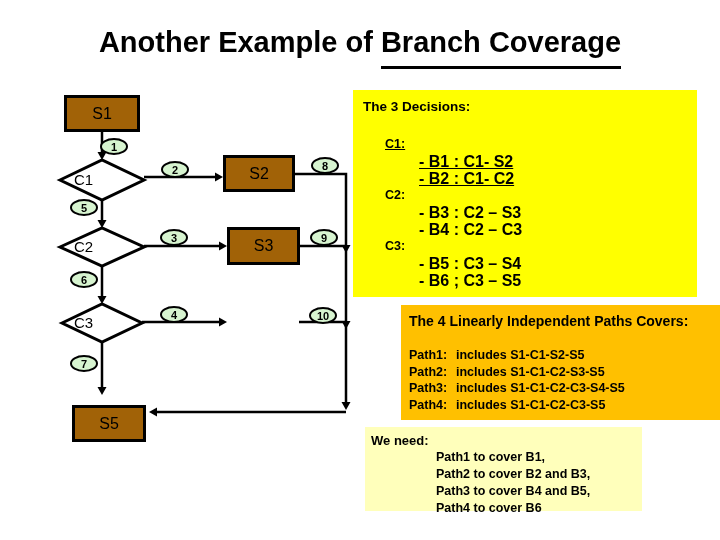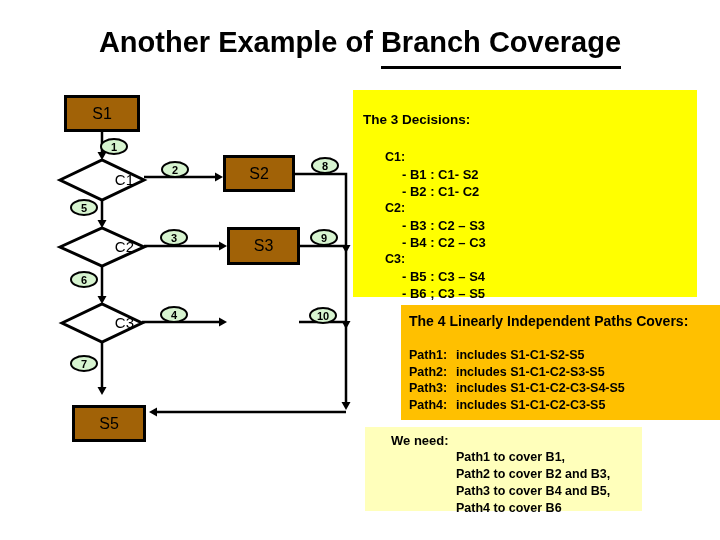--- a/index.html
+++ b/index.html
@@ -18,21 +18,21 @@
   
   .fbox{position:absolute;background:#a16207;border:3px solid #000;
         display:flex;align-items:center;justify-content:center;font-size:16px;}
   #s1{left:64px;top:95px;width:70px;height:31px;}
   #s2{left:223px;top:155px;width:66px;height:31px;}
   #s3{left:227px;top:227px;width:67px;height:32px;}
   #s4{left:227px;top:312px;width:69px;height:32px;}
   #s5{left:72px;top:405px;width:68px;height:31px;}
 
   
-  .dlabel{position:absolute;width:60px;text-align:right;font-size:15px;line-height:18px;}
+  .dlabel{position:absolute;width:60px;text-align:left;font-size:15px;line-height:18px;}
   #c1{left:74px;top:171px;}
   #c2{left:74px;top:238px;}
   #c3{left:74px;top:314px;}
 
   
   .oval{position:absolute;width:24px;height:13px;border:2px solid #000;border-radius:50%;
         background:#d7f4d0;display:flex;align-items:center;justify-content:center;
         font-size:11px;font-weight:bold;}
   #e1{left:100px;top:138px;}
   #e2{left:161px;top:161px;}
@@ -40,34 +40,34 @@
   #e4{left:160px;top:306px;}
   #e5{left:70px;top:199px;}
   #e6{left:70px;top:271px;}
   #e7{left:70px;top:355px;}
   #e8{left:311px;top:157px;}
   #e9{left:310px;top:229px;}
   #e10{left:309px;top:307px;}
 
   
   .panel{position:absolute;box-sizing:border-box;font-weight:bold;}
-  .yellow{left:353px;top:90px;width:344px;height:207px;background:#ffff00;padding:22px 10px;}
+  .yellow{left:353px;top:90px;width:344px;height:207px;background:#ffff00;padding:9px 10px;}
   .yellow .p-title{font-size:13.5px;}
   .yellow .group{margin-left:22px;}
-  .yellow .group.first{margin-top:22px;}
+  .yellow .group.first{margin-top:22px;text-decoration:underline;}
   .yellow .g-label{font-size:12.5px;line-height:17px;}
-  .yellow .g-line{font-size:13px;line-height:17px;margin-left:17px;}
+  .yellow .g-line{font-size:16px;line-height:17px;margin-left:34px;}
 
   .orange{left:353px;top:305px;width:344px;height:115px;background:#ffc000;padding:8px 8px;margin-left:48px;}
   .orange .p-title{font-size:14px;}
   .orange .plines{margin-top:18px;}
   .orange .path-line{display:flex;font-size:12.5px;line-height:16.5px;}
   .orange .p-name{width:47px;flex:0 0 47px;}
 
-  .lightyellow{left:365px;top:427px;width:277px;height:84px;background:#ffffbb;padding:6px 26px;}
+  .lightyellow{left:365px;top:427px;width:277px;height:84px;background:#ffffbb;padding:6px 6px;}
   .lightyellow .p-title{font-size:13px;line-height:16px;}
   .lightyellow .need-line{font-size:12.5px;line-height:17px;margin-left:65px;}
 </style>
 </head>
 <body>
 
 <div class="slide">
 
   <div class="title"><span>Another Example of </span><span class="u">Branch Coverage</span></div>
 

